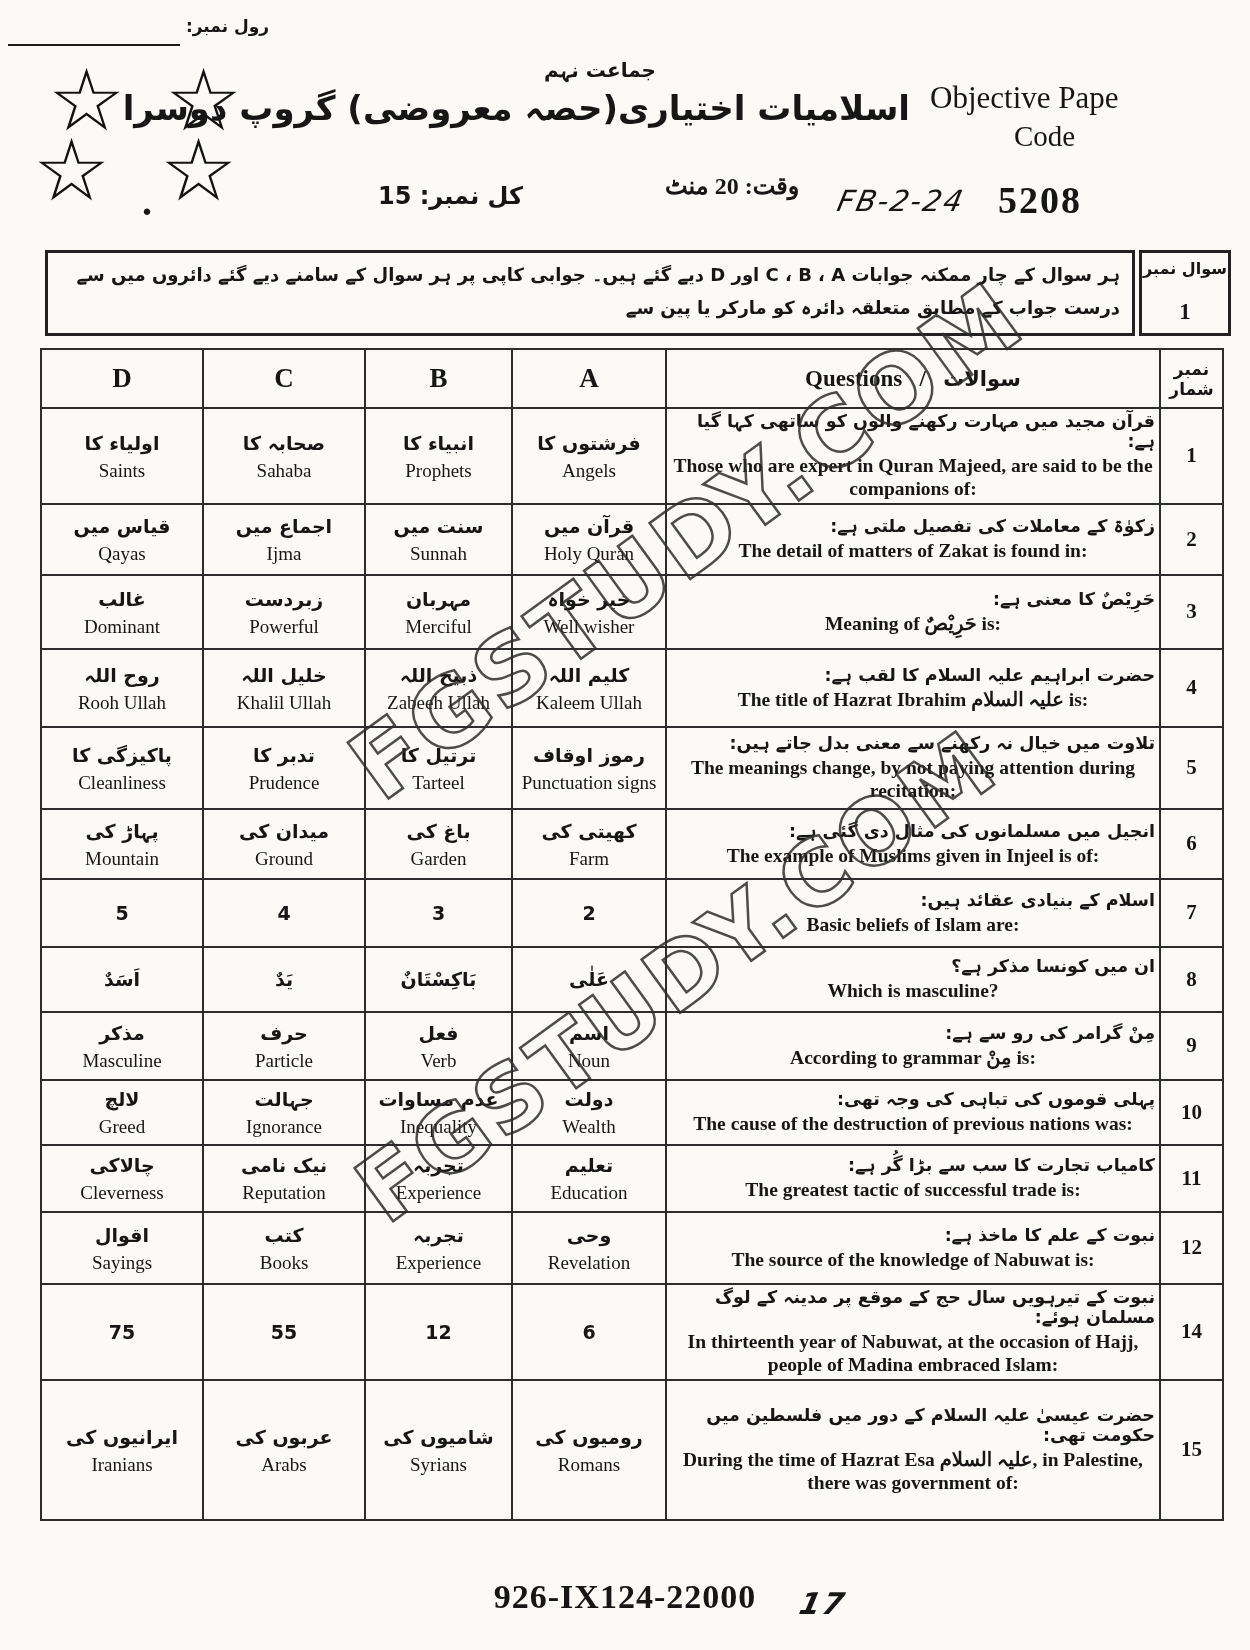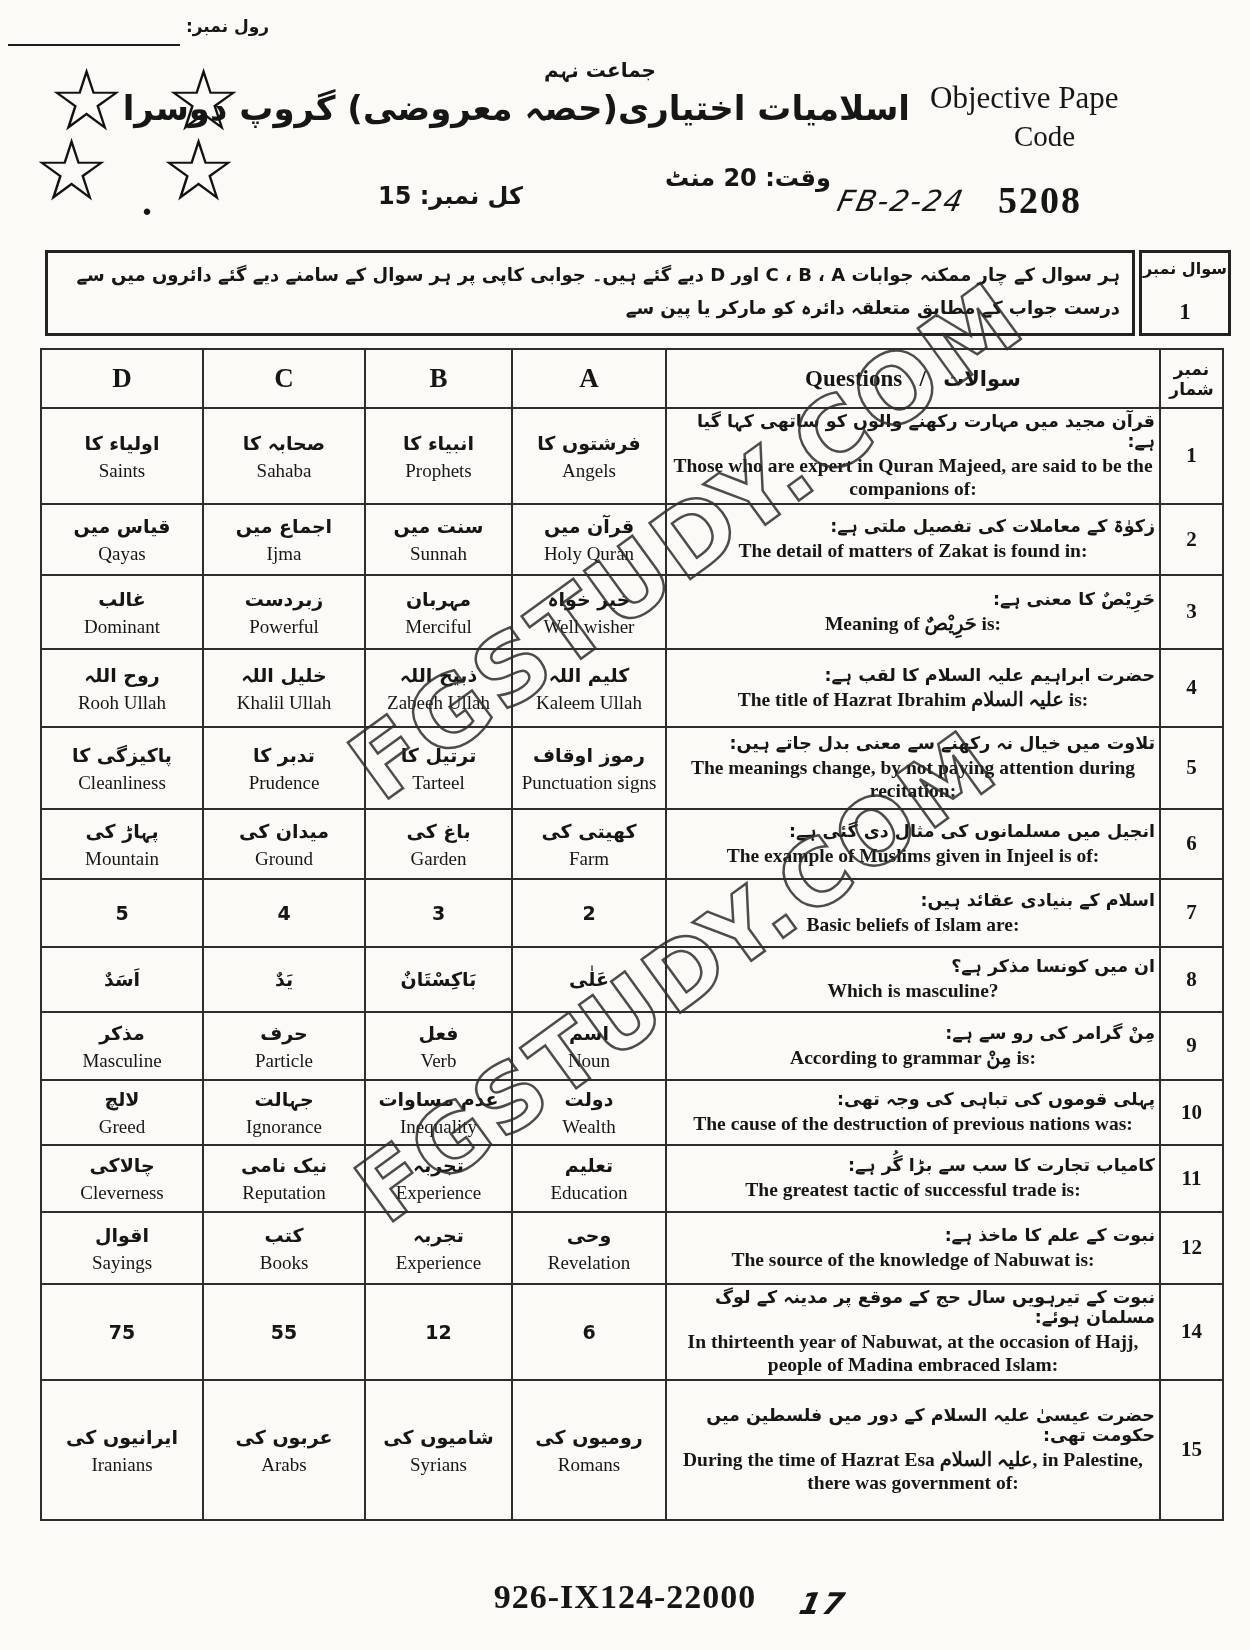--- a/index.html
+++ b/index.html
@@ -10,21 +10,21 @@
   .abs{position:absolute;}
 
   
   .roll-line{left:8px;top:44px;width:172px;border-bottom:2px solid #1d1d1d;}
   .roll-label{left:186px;top:16px;font-size:17px;font-weight:bold;direction:rtl;}
   .star{font-size:86px;line-height:1;color:#111;}
   .star-dot{font-size:40px;font-weight:bold;}
   .class-label{left:520px;top:58px;width:160px;text-align:center;font-size:20px;font-weight:bold;direction:rtl;}
   .main-title{left:255px;top:88px;width:655px;text-align:center;font-size:34px;font-weight:bold;direction:rtl;white-space:nowrap;}
   .total-label{left:378px;top:182px;font-size:24px;font-weight:bold;direction:rtl;}
-  .time-label{left:665px;top:164px;font-size:24px;font-weight:bold;direction:rtl;}
+  .time-label{left:665px;top:172px;font-size:24px;font-weight:bold;direction:rtl;font-family:Liberation Serif, serif;}
   .hand{font-family:"DejaVu Sans",sans-serif;font-style:italic;transform:skewX(-12deg);
         font-size:29px;letter-spacing:2px;}
   .hand-code{left:838px;top:184px;}
   .paper-code{left:998px;top:178px;font-size:38px;font-weight:bold;letter-spacing:2px;}
   .obj-title{left:930px;top:80px;font-size:31px;white-space:nowrap;}
   .code-label{left:1014px;top:120px;font-size:29px;}
 
   
   .instr-wrap{left:45px;top:250px;width:1186px;height:86px;display:flex;}
   .instr-text{flex:1;border:3px solid #222;padding:5px 12px 4px 8px;direction:rtl;

